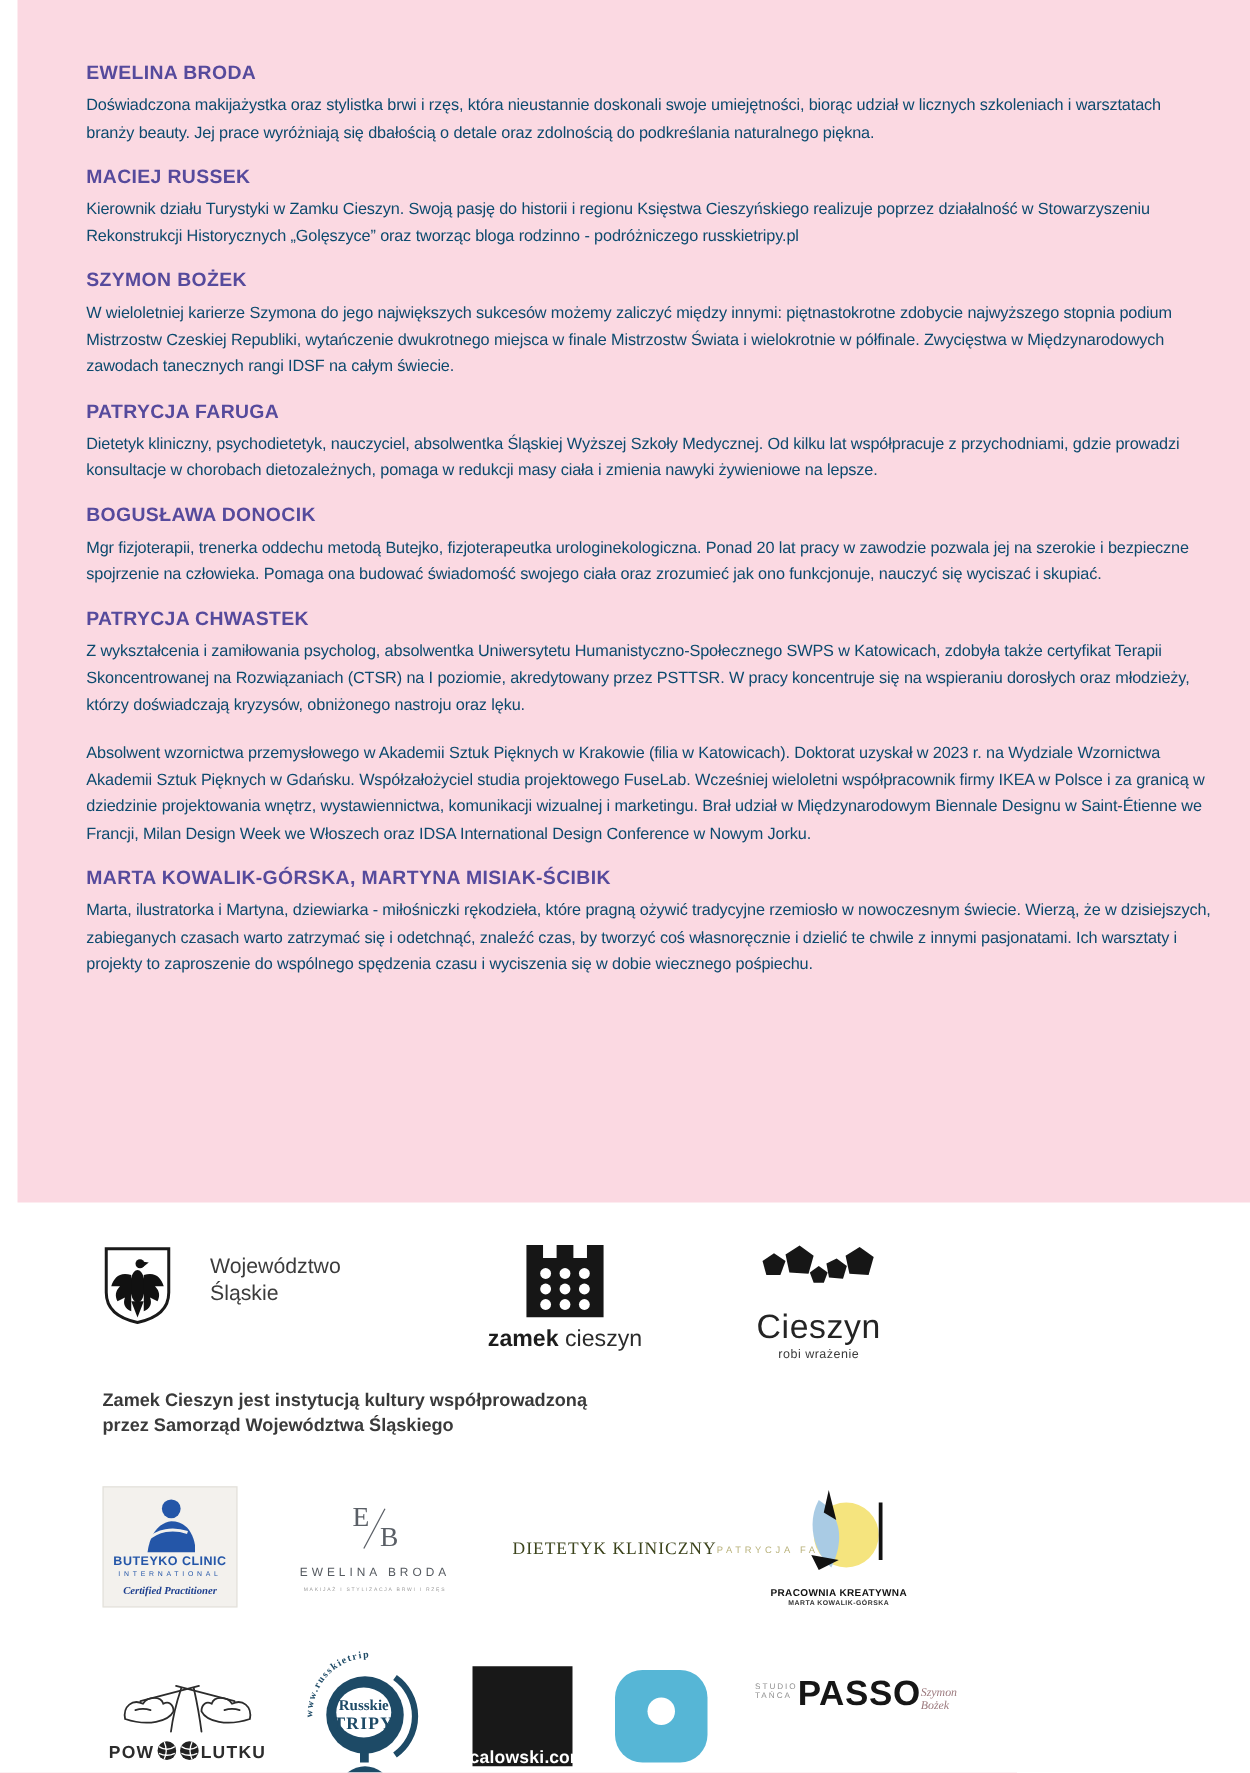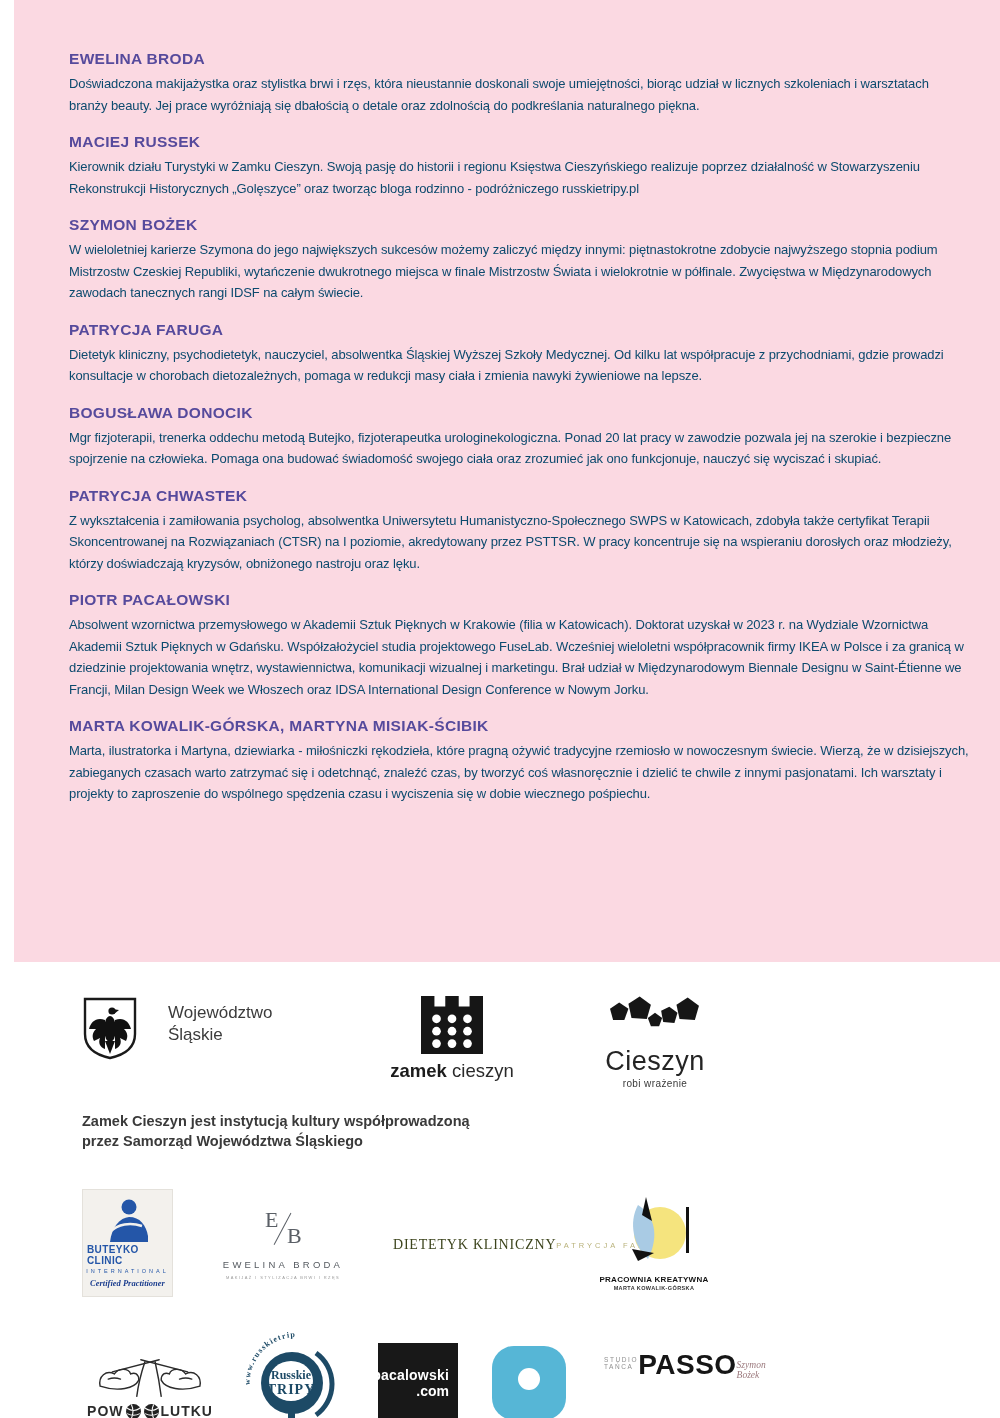--- a/index.html
+++ b/index.html
@@ -28,21 +28,21 @@
   .cieszynlogo { margin-left:58px; display:flex; flex-direction:column; align-items:center; width:120px; }
   .cieszynlogo .nm { font-size:27px; color:#242424; margin-top:2px; letter-spacing:.5px; }
   .cieszynlogo .tg { font-size:10px; color:#3a3a3a; margin-top:1px; letter-spacing:.4px; }
 
   .caption { margin-top:22px; font-size:14.5px; font-weight:bold; color:#3a3a3a; line-height:20px; }
 
   .row2 { display:flex; align-items:center; margin-top:38px; gap:44px; }
   .row3 { display:flex; align-items:center; margin-top:32px; gap:34px; }
 
   
-  .buteyko { width:91px; background:#f3f1ed; border:1px solid #e4e1db; padding:8px 4px 8px 4px;
+  .buteyko { width:108px; background:#f3f1ed; border:1px solid #e4e1db; padding:8px 4px 8px 4px;
              display:flex; flex-direction:column; align-items:center; }
   .buteyko .t1 { color:#2456a8; font-weight:bold; font-size:10px; letter-spacing:.4px; margin-top:2px; }
   .buteyko .t2 { color:#2456a8; font-size:5.5px; letter-spacing:3px; margin-top:2px; }
   .buteyko .t3 { color:#1d3f8f; font-size:8.5px; font-style:italic; font-weight:bold; margin-top:4px;
                  font-family:"Liberation Serif", serif; }
 
   
   .eb { width:132px; display:flex; flex-direction:column; align-items:center; }
   .eb .mono { position:relative; width:44px; height:44px; font-family:"Liberation Serif", serif; color:#5a5f66; }
   .eb .mono .e { position:absolute; left:4px; top:0; font-size:22px; }
@@ -63,21 +63,21 @@
   .prac .t1 { font-size:8px; font-weight:bold; color:#111; letter-spacing:.3px; margin-top:4px; }
   .prac .t2 { font-size:5.5px; font-weight:bold; color:#333; letter-spacing:.4px; margin-top:1px; }
 
   
   .powo { width:112px; display:flex; flex-direction:column; align-items:center; color:#2c2c2c;margin-left:12px; }
   .powo .word { display:flex; align-items:center; gap:1px; font-size:14px; font-weight:bold;
                 letter-spacing:1px; margin-top:-2px; }
 
   
   .paca { width:80px; height:80px; background:#181818; color:#ffffff; display:flex;
-          flex-direction:column; justify-content:center; align-items:flex-end; padding-right:9px; }
+          flex-direction:row; justify-content:center; align-items:flex-end; padding-right:9px; }
   .paca .l1 { font-size:14px; font-weight:bold; letter-spacing:.2px; }
   .paca .l2 { font-size:14px; font-weight:bold; }
 
   
   .teal { width:74px; height:74px; background:#56b6d6; border-radius:22px; position:relative; }
   .teal .dot { position:absolute; left:26px; top:22px; width:22px; height:22px; background:#fff; border-radius:50%; }
 
   
   .passo { display:flex; align-items:flex-start; width:136px; }
   .passo .col { margin-left:4px; display:flex; }
@@ -117,21 +117,20 @@
       <h2>BOGUSŁAWA DONOCIK</h2>
       <p>Mgr fizjoterapii, trenerka oddechu metodą Butejko, fizjoterapeutka urologinekologiczna. Ponad 20 lat pracy w zawodzie pozwala jej na szerokie i bezpieczne spojrzenie na człowieka. Pomaga ona budować świadomość swojego ciała oraz zrozumieć jak ono funkcjonuje, nauczyć się wyciszać i skupiać.</p>
     </div>
 
     <div class="bio">
       <h2>PATRYCJA CHWASTEK</h2>
       <p>Z wykształcenia i zamiłowania psycholog, absolwentka Uniwersytetu Humanistyczno-Społecznego SWPS w Katowicach, zdobyła także certyfikat Terapii Skoncentrowanej na Rozwiązaniach (CTSR) na I poziomie, akredytowany przez PSTTSR. W pracy koncentruje się na wspieraniu dorosłych oraz młodzieży, którzy doświadczają kryzysów, obniżonego nastroju oraz lęku.</p>
     </div>
 
     <div class="bio">
-      <h2>PIOTR PACAŁOWSKI</h2>
       <p>Absolwent wzornictwa przemysłowego w Akademii Sztuk Pięknych w Krakowie (filia w Katowicach). Doktorat uzyskał w 2023 r. na Wydziale Wzornictwa Akademii Sztuk Pięknych w Gdańsku. Współzałożyciel studia projektowego FuseLab. Wcześniej wieloletni współpracownik firmy IKEA w Polsce i za granicą w dziedzinie projektowania wnętrz, wystawiennictwa, komunikacji wizualnej i marketingu. Brał udział w Międzynarodowym Biennale Designu w Saint-Étienne we Francji, Milan Design Week we Włoszech oraz IDSA International Design Conference w Nowym Jorku.</p>
     </div>
 
     <div class="bio">
       <h2>MARTA KOWALIK-GÓRSKA, MARTYNA MISIAK-ŚCIBIK</h2>
       <p>Marta, ilustratorka i Martyna, dziewiarka - miłośniczki rękodzieła, które pragną ożywić tradycyjne rzemiosło w nowoczesnym świecie. Wierzą, że w dzisiejszych, zabieganych czasach warto zatrzymać się i odetchnąć, znaleźć czas, by tworzyć coś własnoręcznie i dzielić te chwile z innymi pasjonatami. Ich warsztaty i projekty to zaproszenie do wspólnego spędzenia czasu i wyciszenia się w dobie wiecznego pośpiechu.</p>
     </div>
 
   </div>
 

